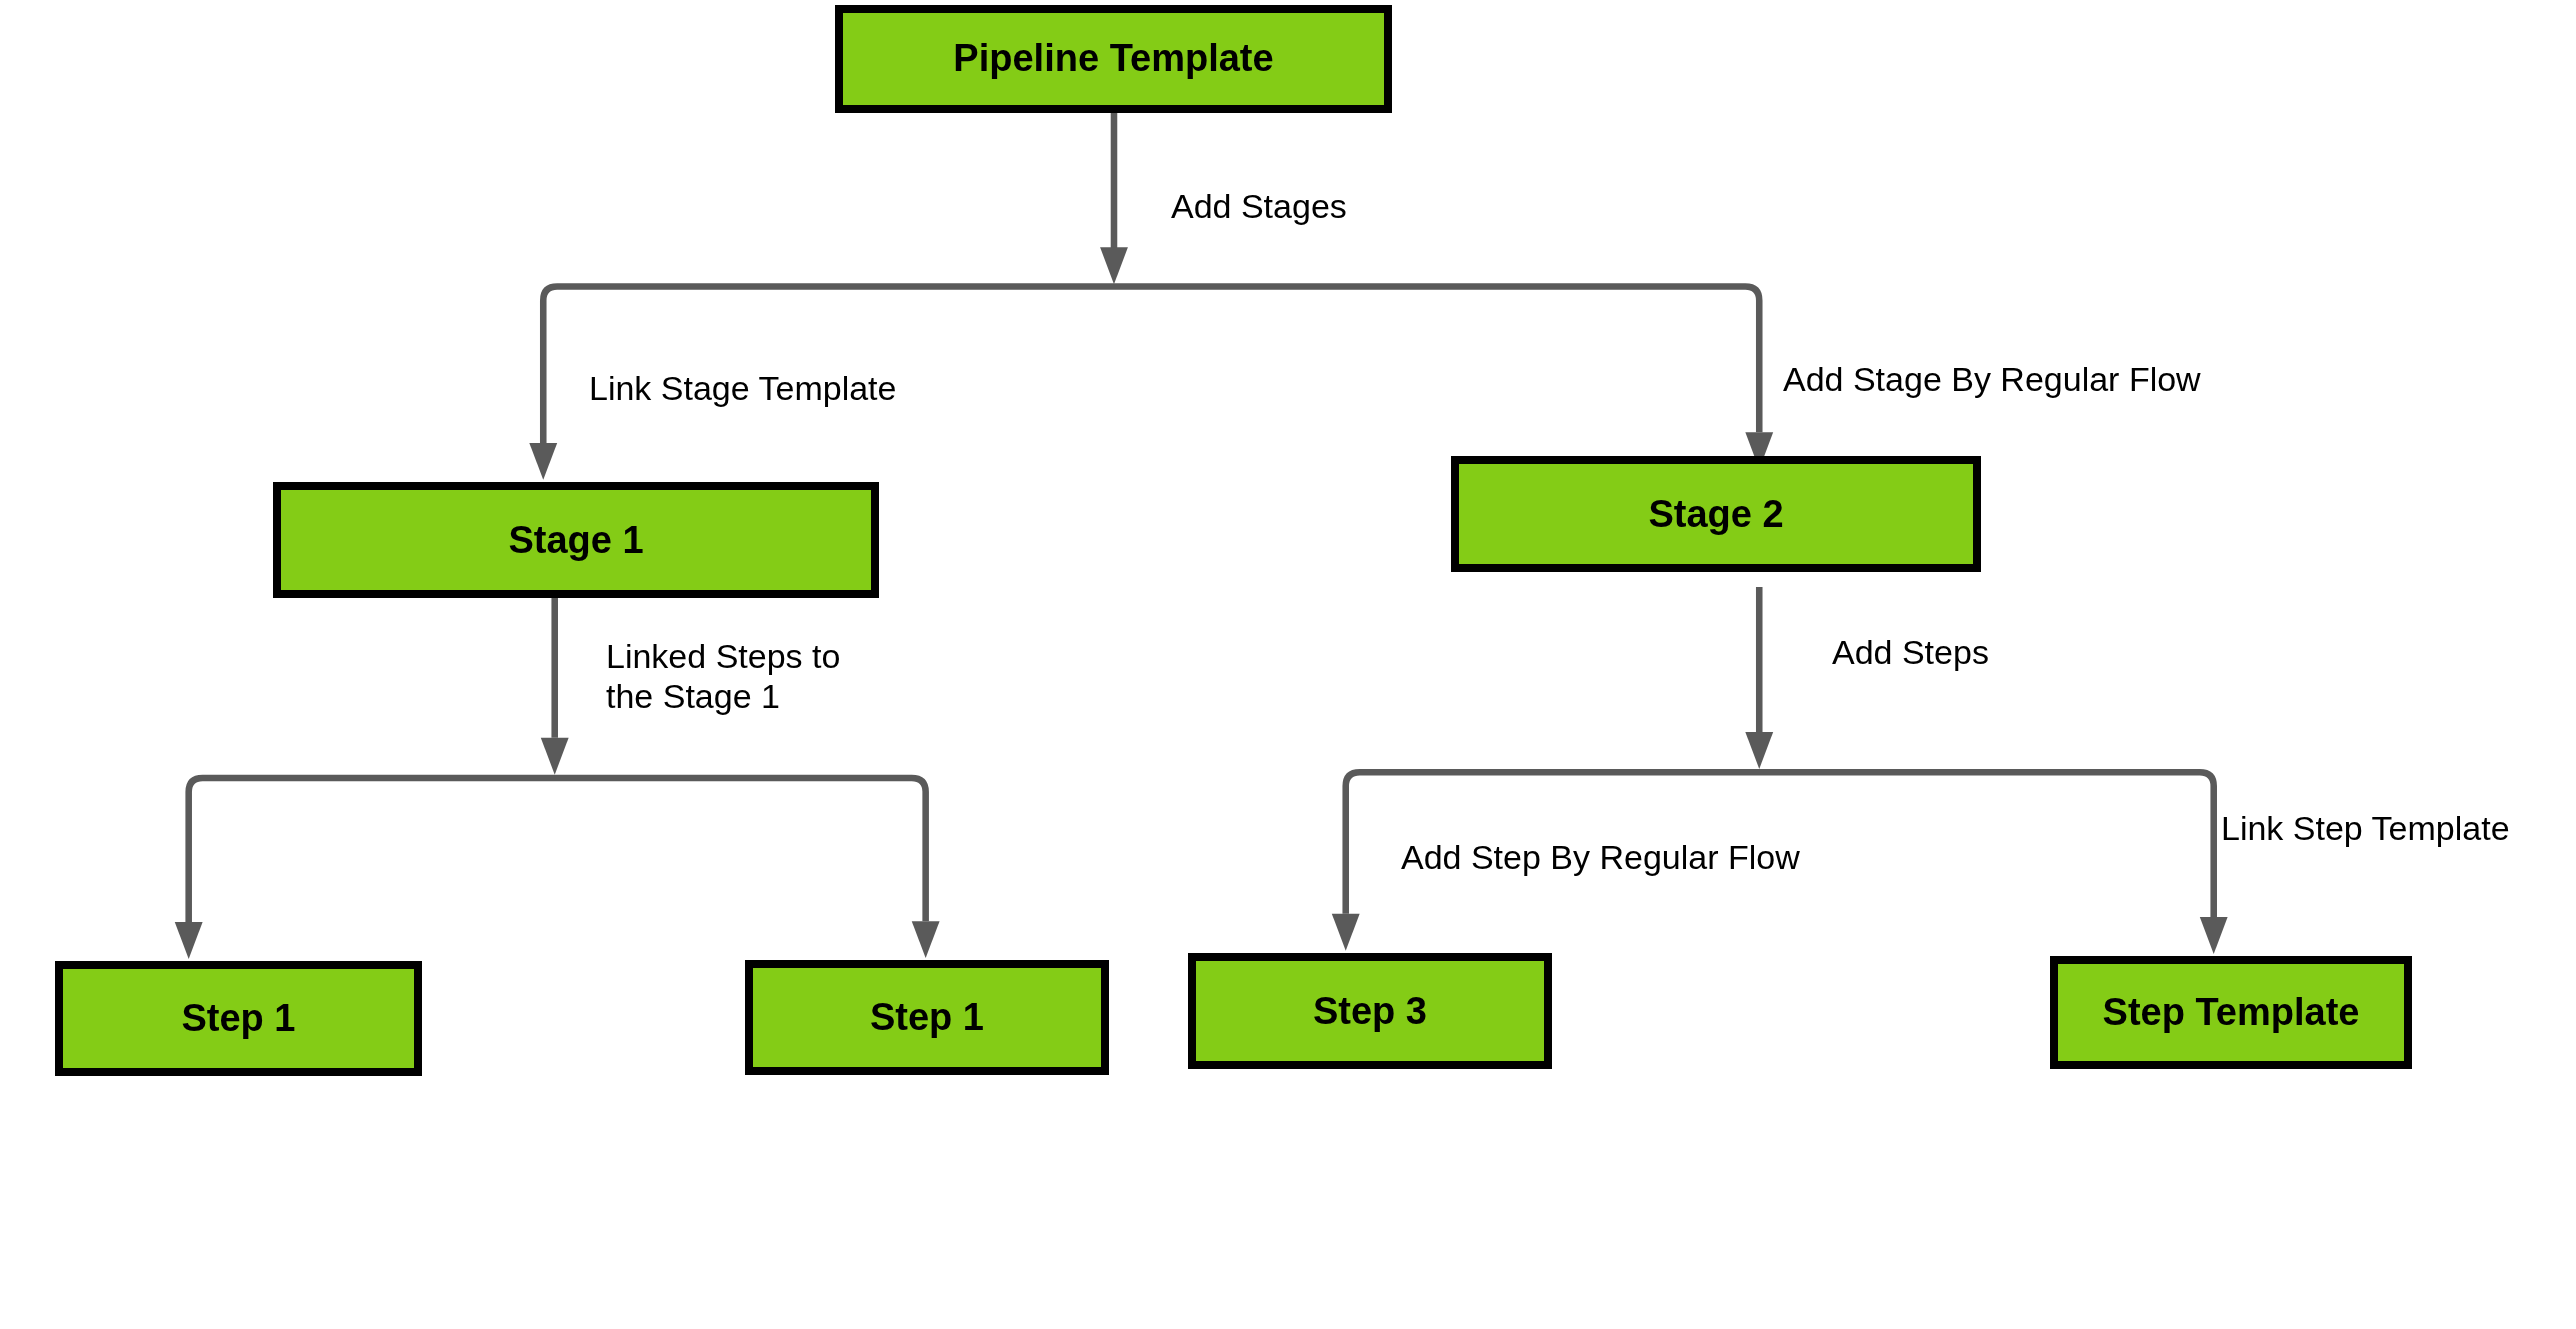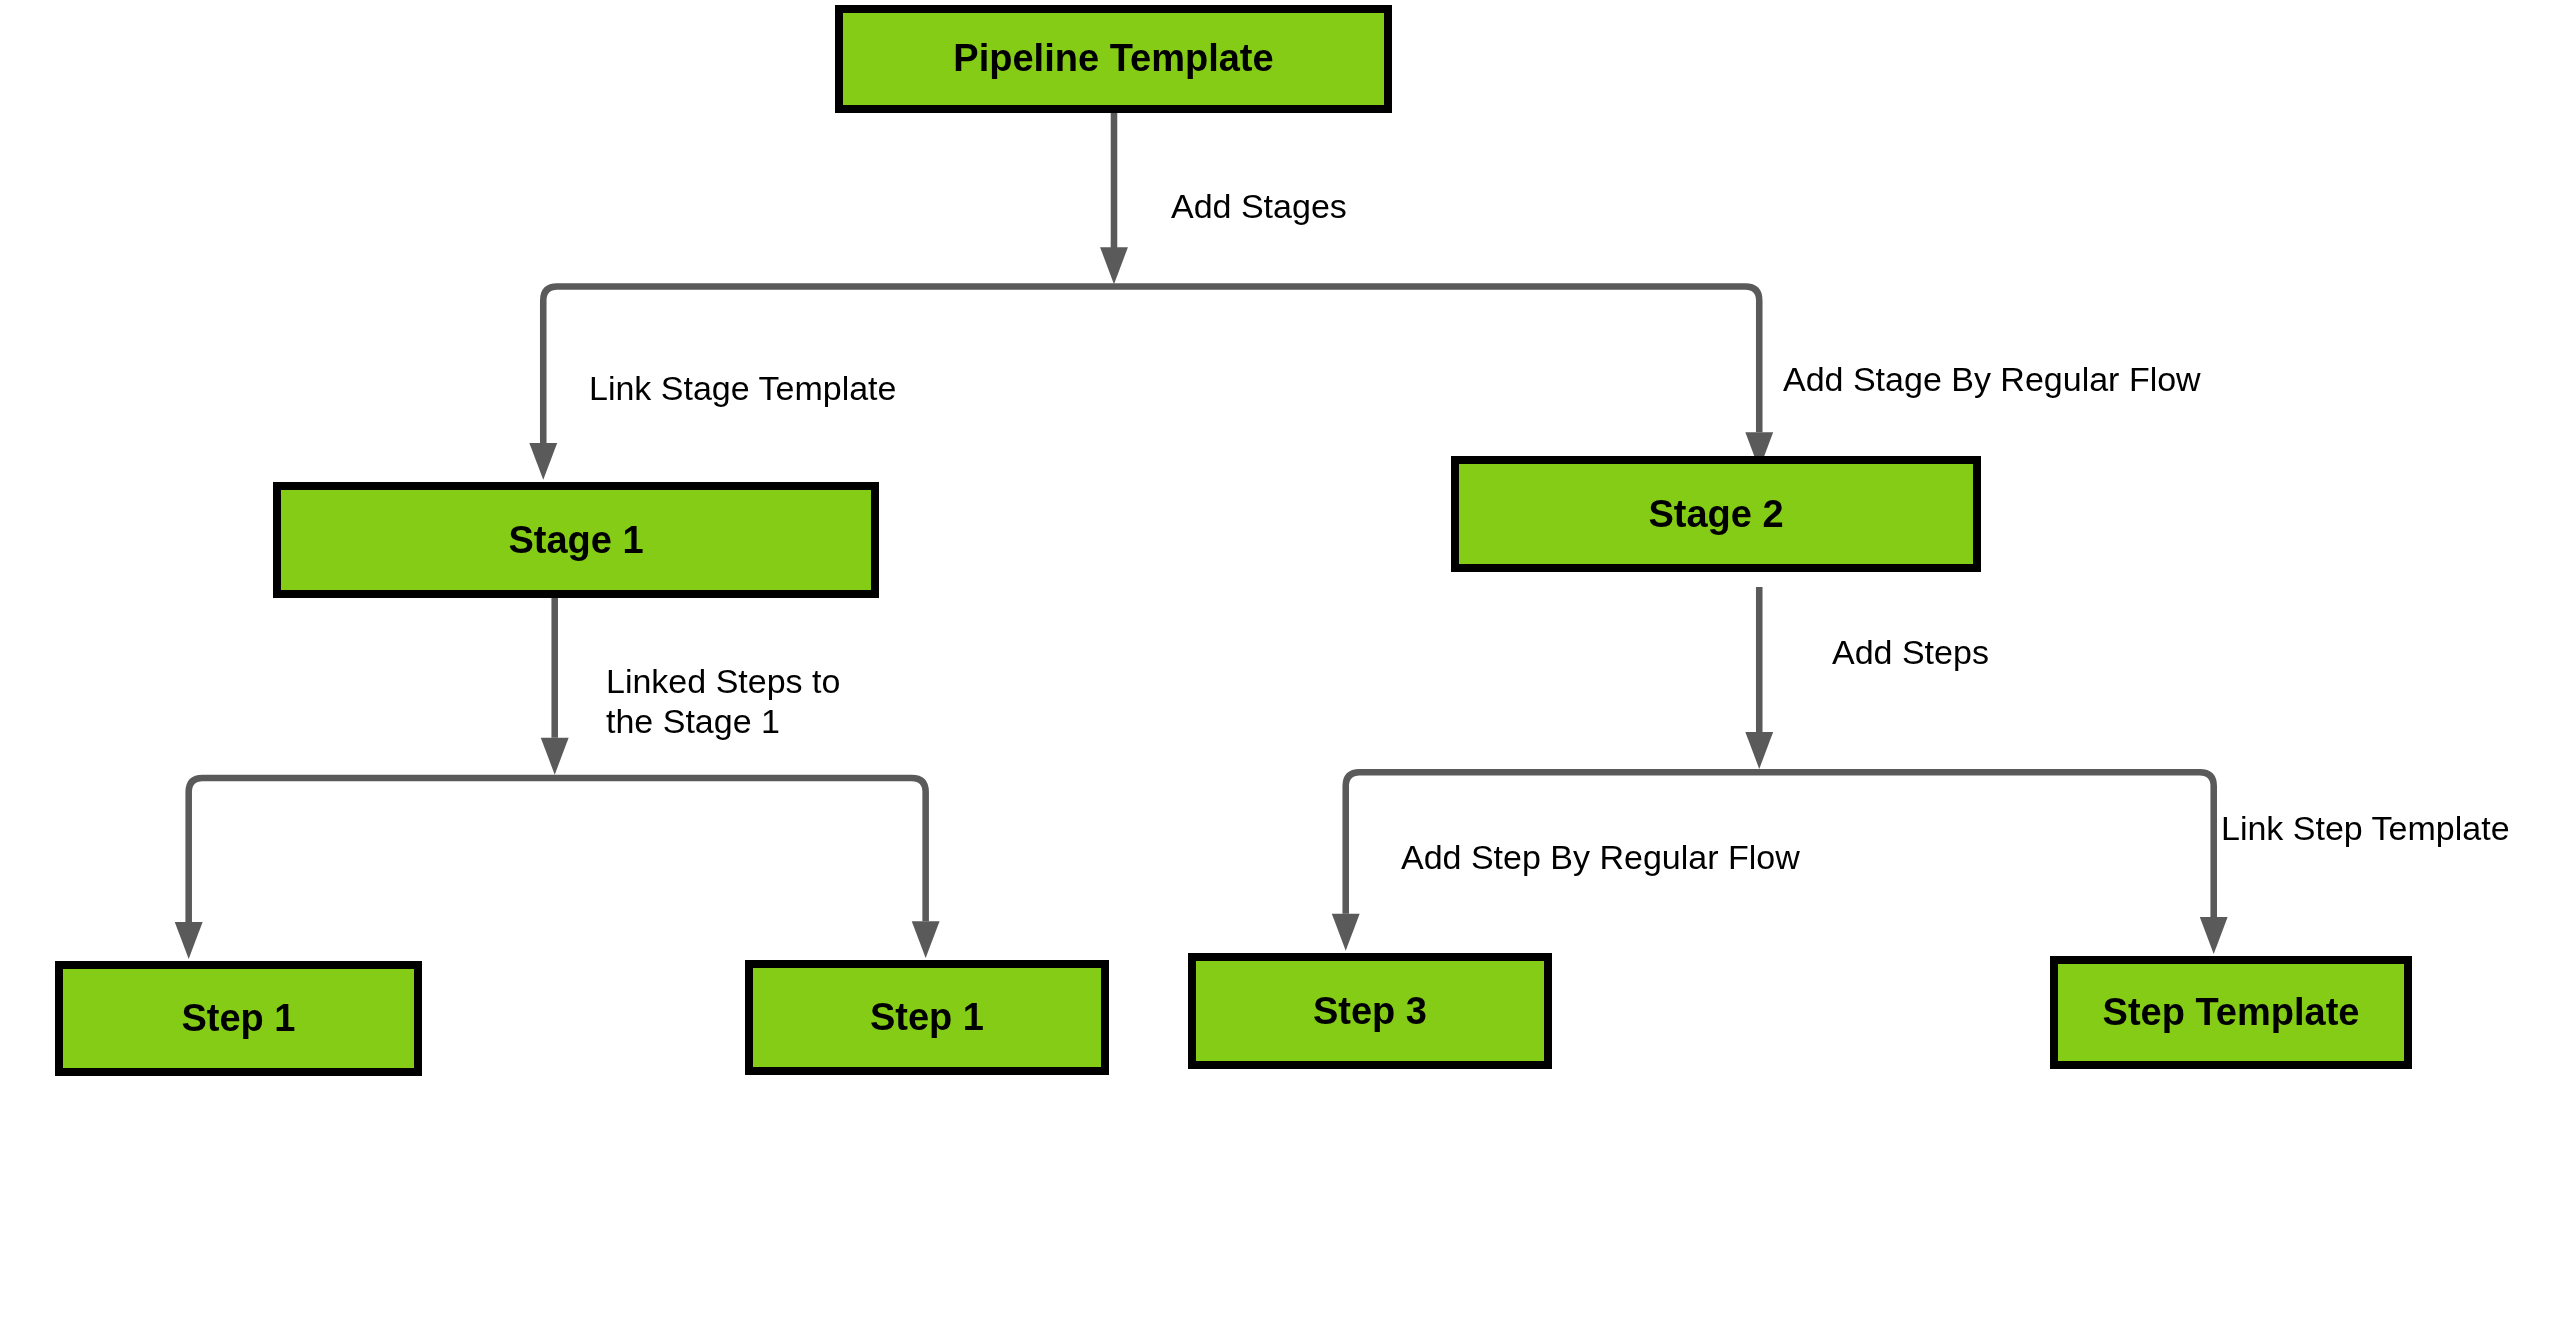--- a/index.html
+++ b/index.html
@@ -54,21 +54,21 @@
     position: absolute;
     font-weight: 400;
     font-size: 34px;
     line-height: 1.17;
     color: #000000;
     white-space: nowrap;
   }
   .elabel-add-stages        { left: 1171px; top: 187px; }
   .elabel-link-stage        { left: 589px;  top: 369px; }
   .elabel-add-stage-regular { left: 1783px; top: 360px; }
-  .elabel-linked-steps      { left: 606px;  top: 662px; }
+  .elabel-linked-steps      { left: 606px;  top: 637px; }
   .elabel-add-steps         { left: 1832px; top: 633px; }
   .elabel-add-step-regular  { left: 1401px; top: 838px; }
   .elabel-link-step         { left: 2221px; top: 809px; }
 </style>
 </head>
 <body>
 
 <div id="canvas">
 
   <svg id="edge-layer" viewBox="0 0 3145 1623">

